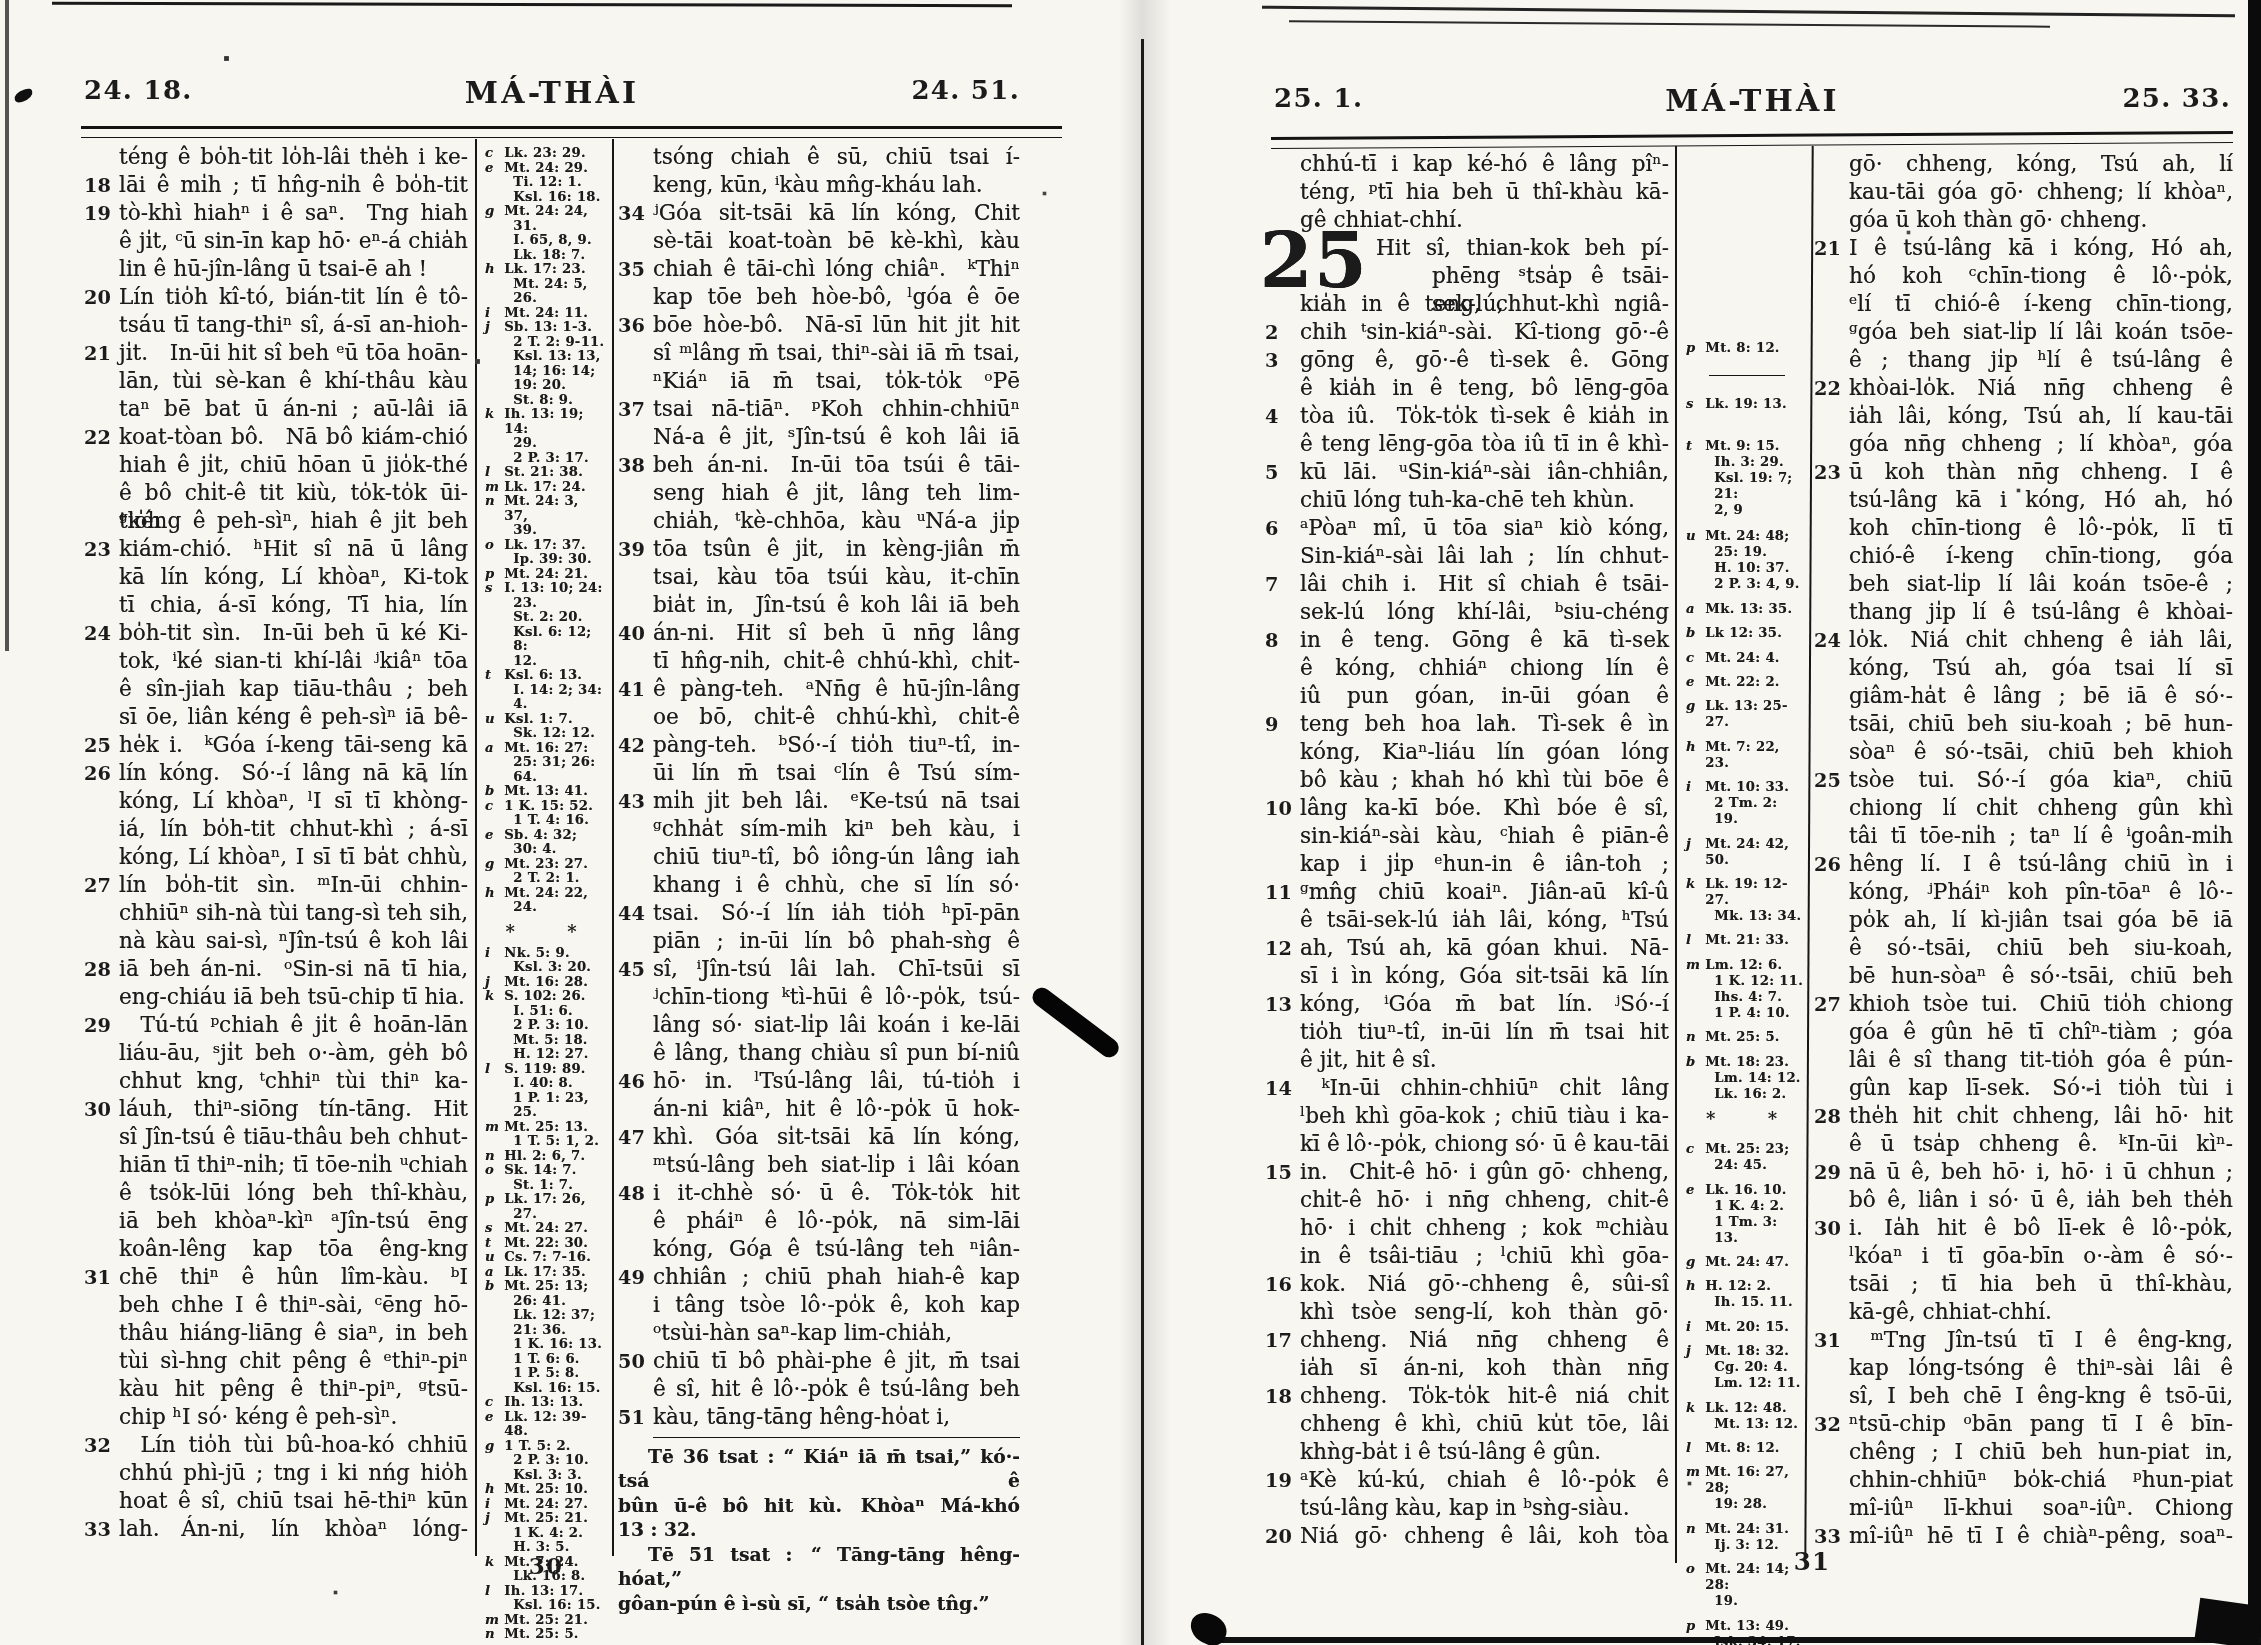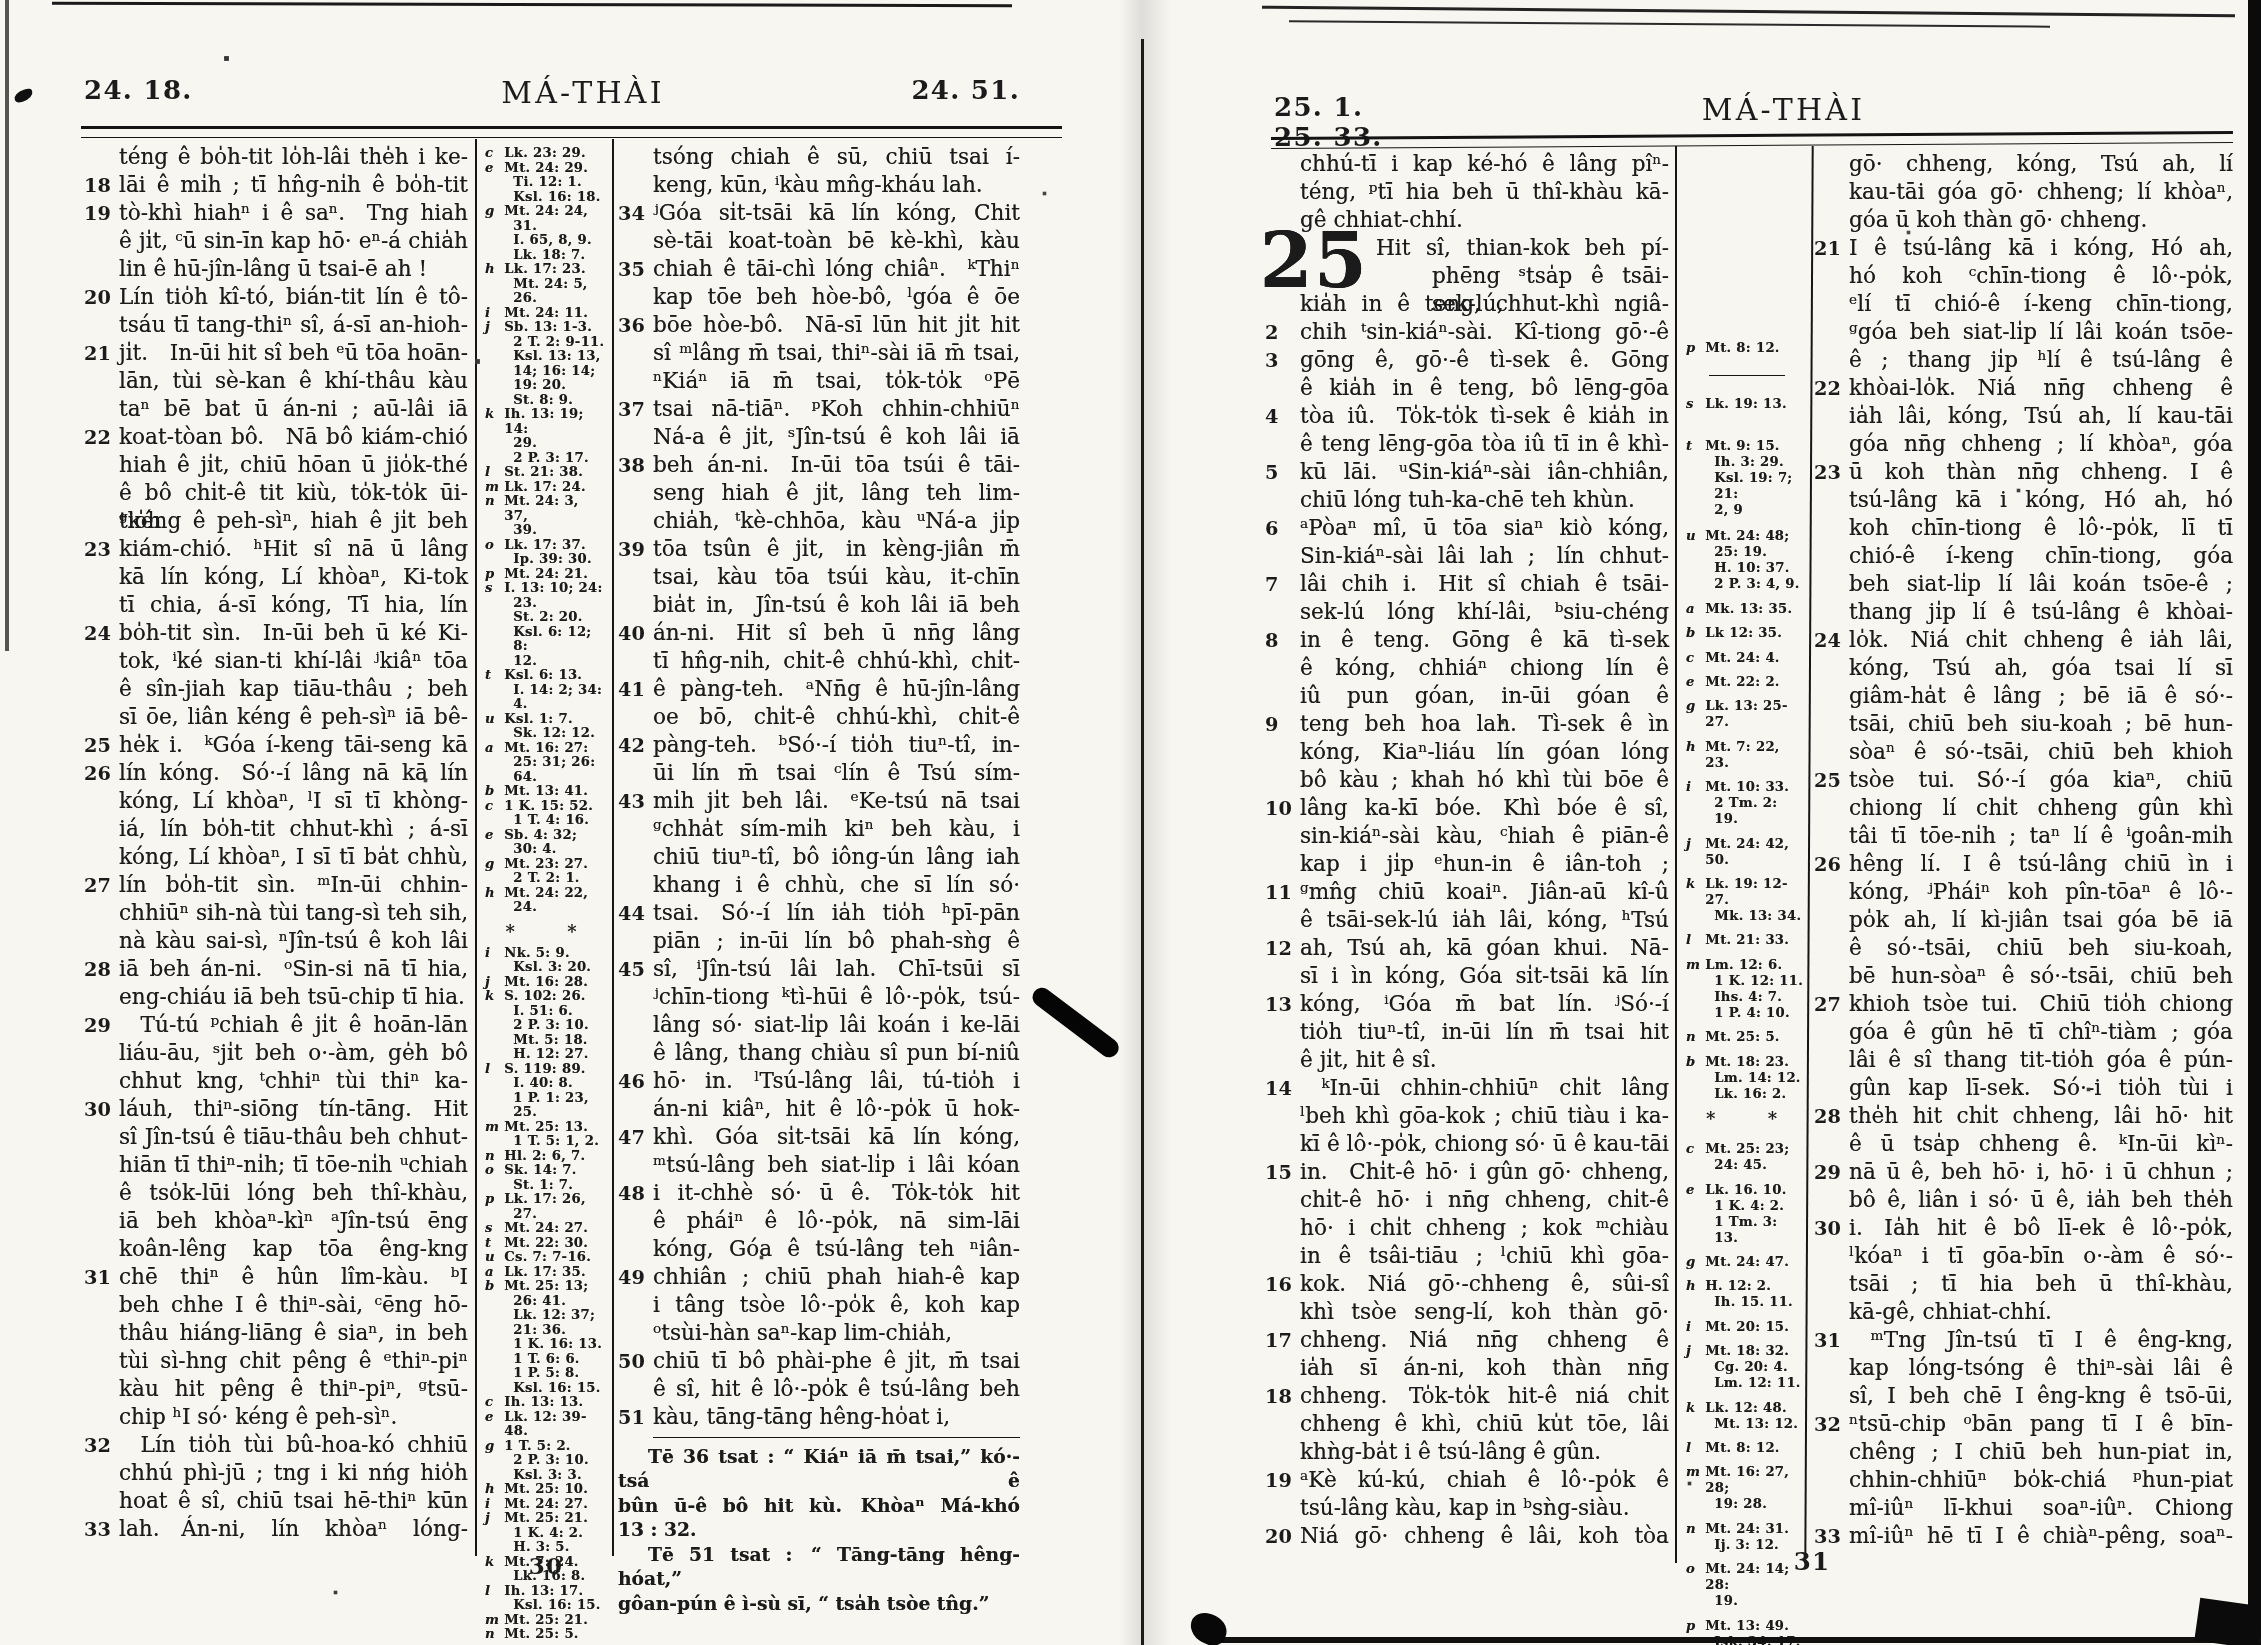--- a/index.html
+++ b/index.html
@@ -4,21 +4,21 @@
 <style>
   html,body{margin:0;padding:0;}
   body{
     width:2261px;height:1645px;position:relative;overflow:hidden;
     background:#f7f6f1;
     font-family:"DejaVu Serif","DejaVu Sans",serif;
     color:#1b1b1b;
   }
   .page-head{position:absolute;display:flex;justify-content:space-between;align-items:baseline;}
   .head-ref{font-size:26px;font-weight:600;letter-spacing:1.3px;}
-  .head-title{position:absolute;left:50%;transform:translateX(-50%);font-size:30px;font-weight:400;letter-spacing:3.2px;margin-left:31px;}
+  .head-title{position:absolute;left:50%;transform:translateX(-50%);font-size:30px;font-weight:700;letter-spacing:3.2px;}
   .head-rule{position:absolute;height:7.7px;border-top:3.2px solid #141414;border-bottom:1.9px solid #141414;}
   .vrule{position:absolute;width:1.9px;background:#161616;}
   .gutter-shadow{position:absolute;top:0;height:1645px;width:52px;
     background:linear-gradient(90deg,rgba(0,0,0,0) 0%,rgba(0,0,0,0.10) 45%,rgba(0,0,0,0) 100%);}
   .gutter-line{position:absolute;width:2.6px;background:#1c1c1c;}
 
   .textcol{position:absolute;}
   .line{display:flex;height:28px;}
   .vnum{flex:0 0 35px;font-weight:700;font-size:19.3px;line-height:30px;}
   .vtext{flex:1;font-size:21.6px;line-height:28px;text-align:justify;text-align-last:justify;
@@ -854,21 +854,21 @@
       <div class="fnline">bûn ū-ê bô hit kù.  Khòaⁿ Má-khó</div>
       <div class="fnline short">13 : 32.</div>
       <div class="fnline indent">Tē 51 tsat :  “ Tāng-tāng hêng-hóat,”</div>
       <div class="fnline short">gôan-pún ê ì-sù sī, “ tsa̍h tsòe tn̂g.”</div>
     </div>
 
   <div class="pagenum" style="left:501px;top:1552px;">30</div>
 </div>
 
 <div>
-  <div class="page-head" style="left:1274px;top:92px;width:957px;flex-direction:column;">
+  <div class="page-head" style="left:1274px;top:83px;width:957px;">
     <span class="head-ref">25. 1.</span>
     <span class="head-title">MÁ-THÀI</span>
     <span class="head-ref">25. 33.</span>
   </div>
   <div class="head-rule" style="left:1271px;top:134px;width:962px;transform:rotate(-0.35deg);"></div>
 
   <div id="p1-col1" class="textcol" style="left: 1265px; top: 150px; width: 404px; position: absolute;">
       <div class="line">
         <span class="vnum"></span>
         <div class="vtext">chhú-tī i kap ké-hó ê lâng pîⁿ-</div>

